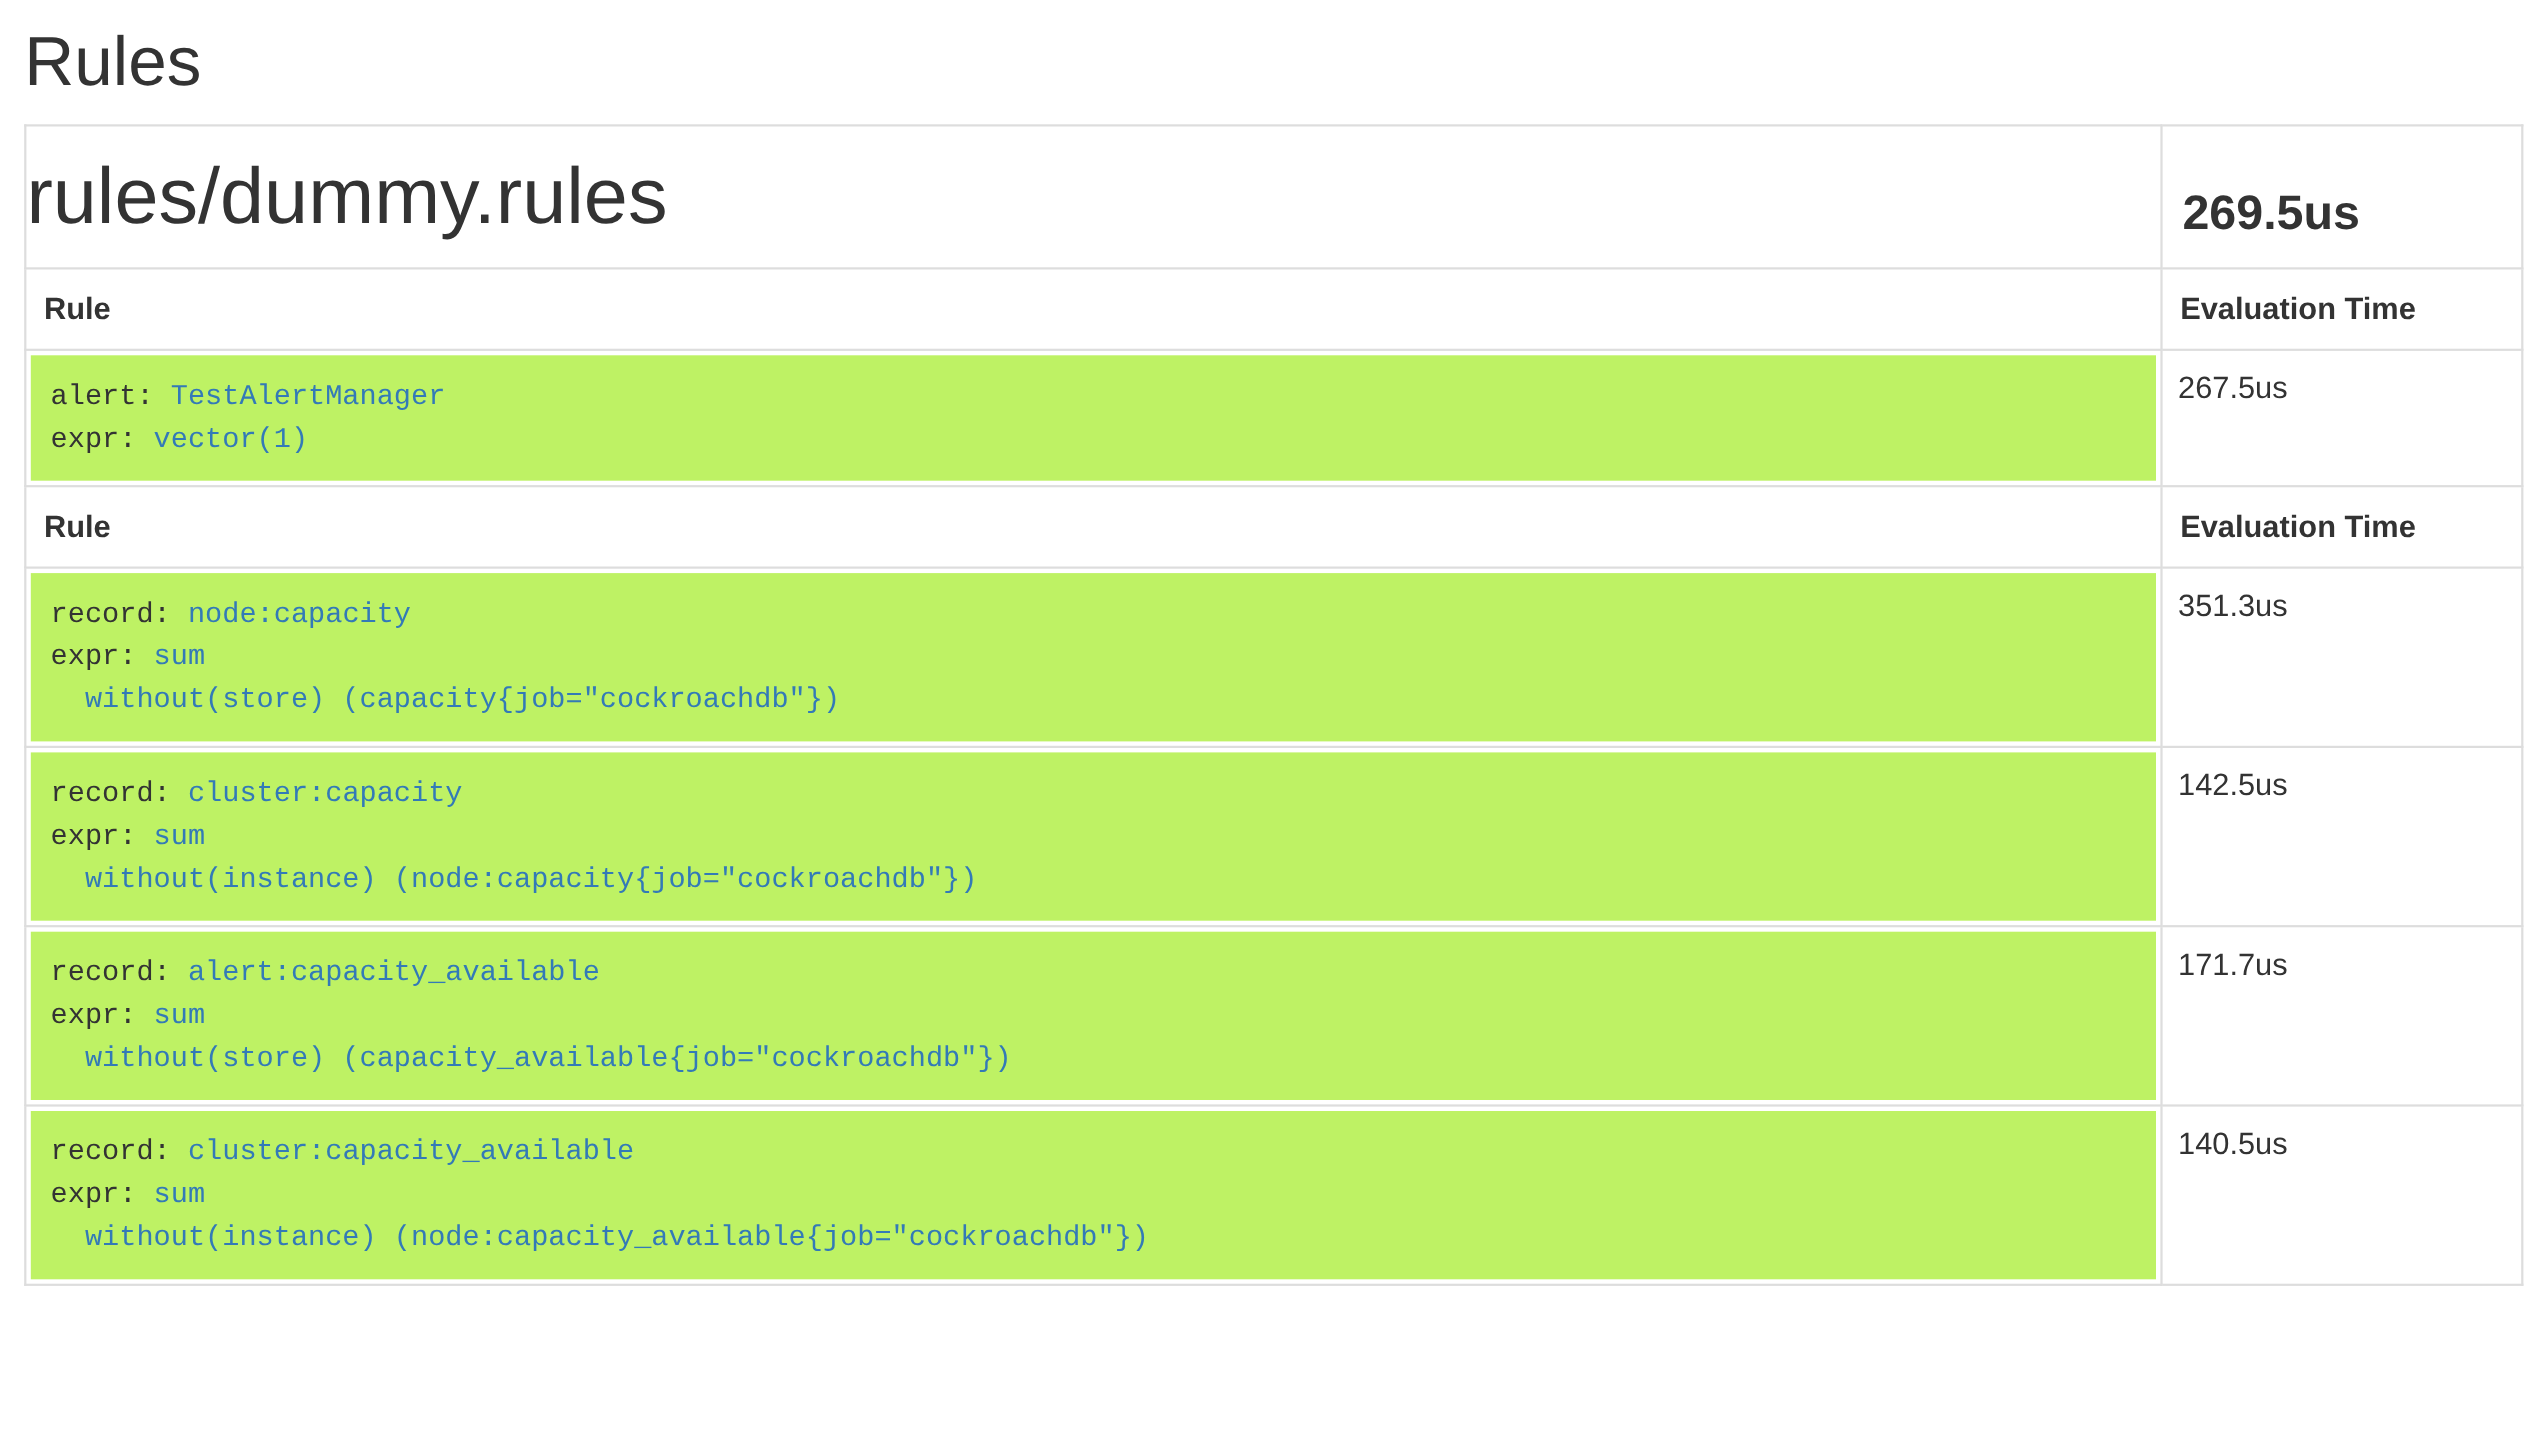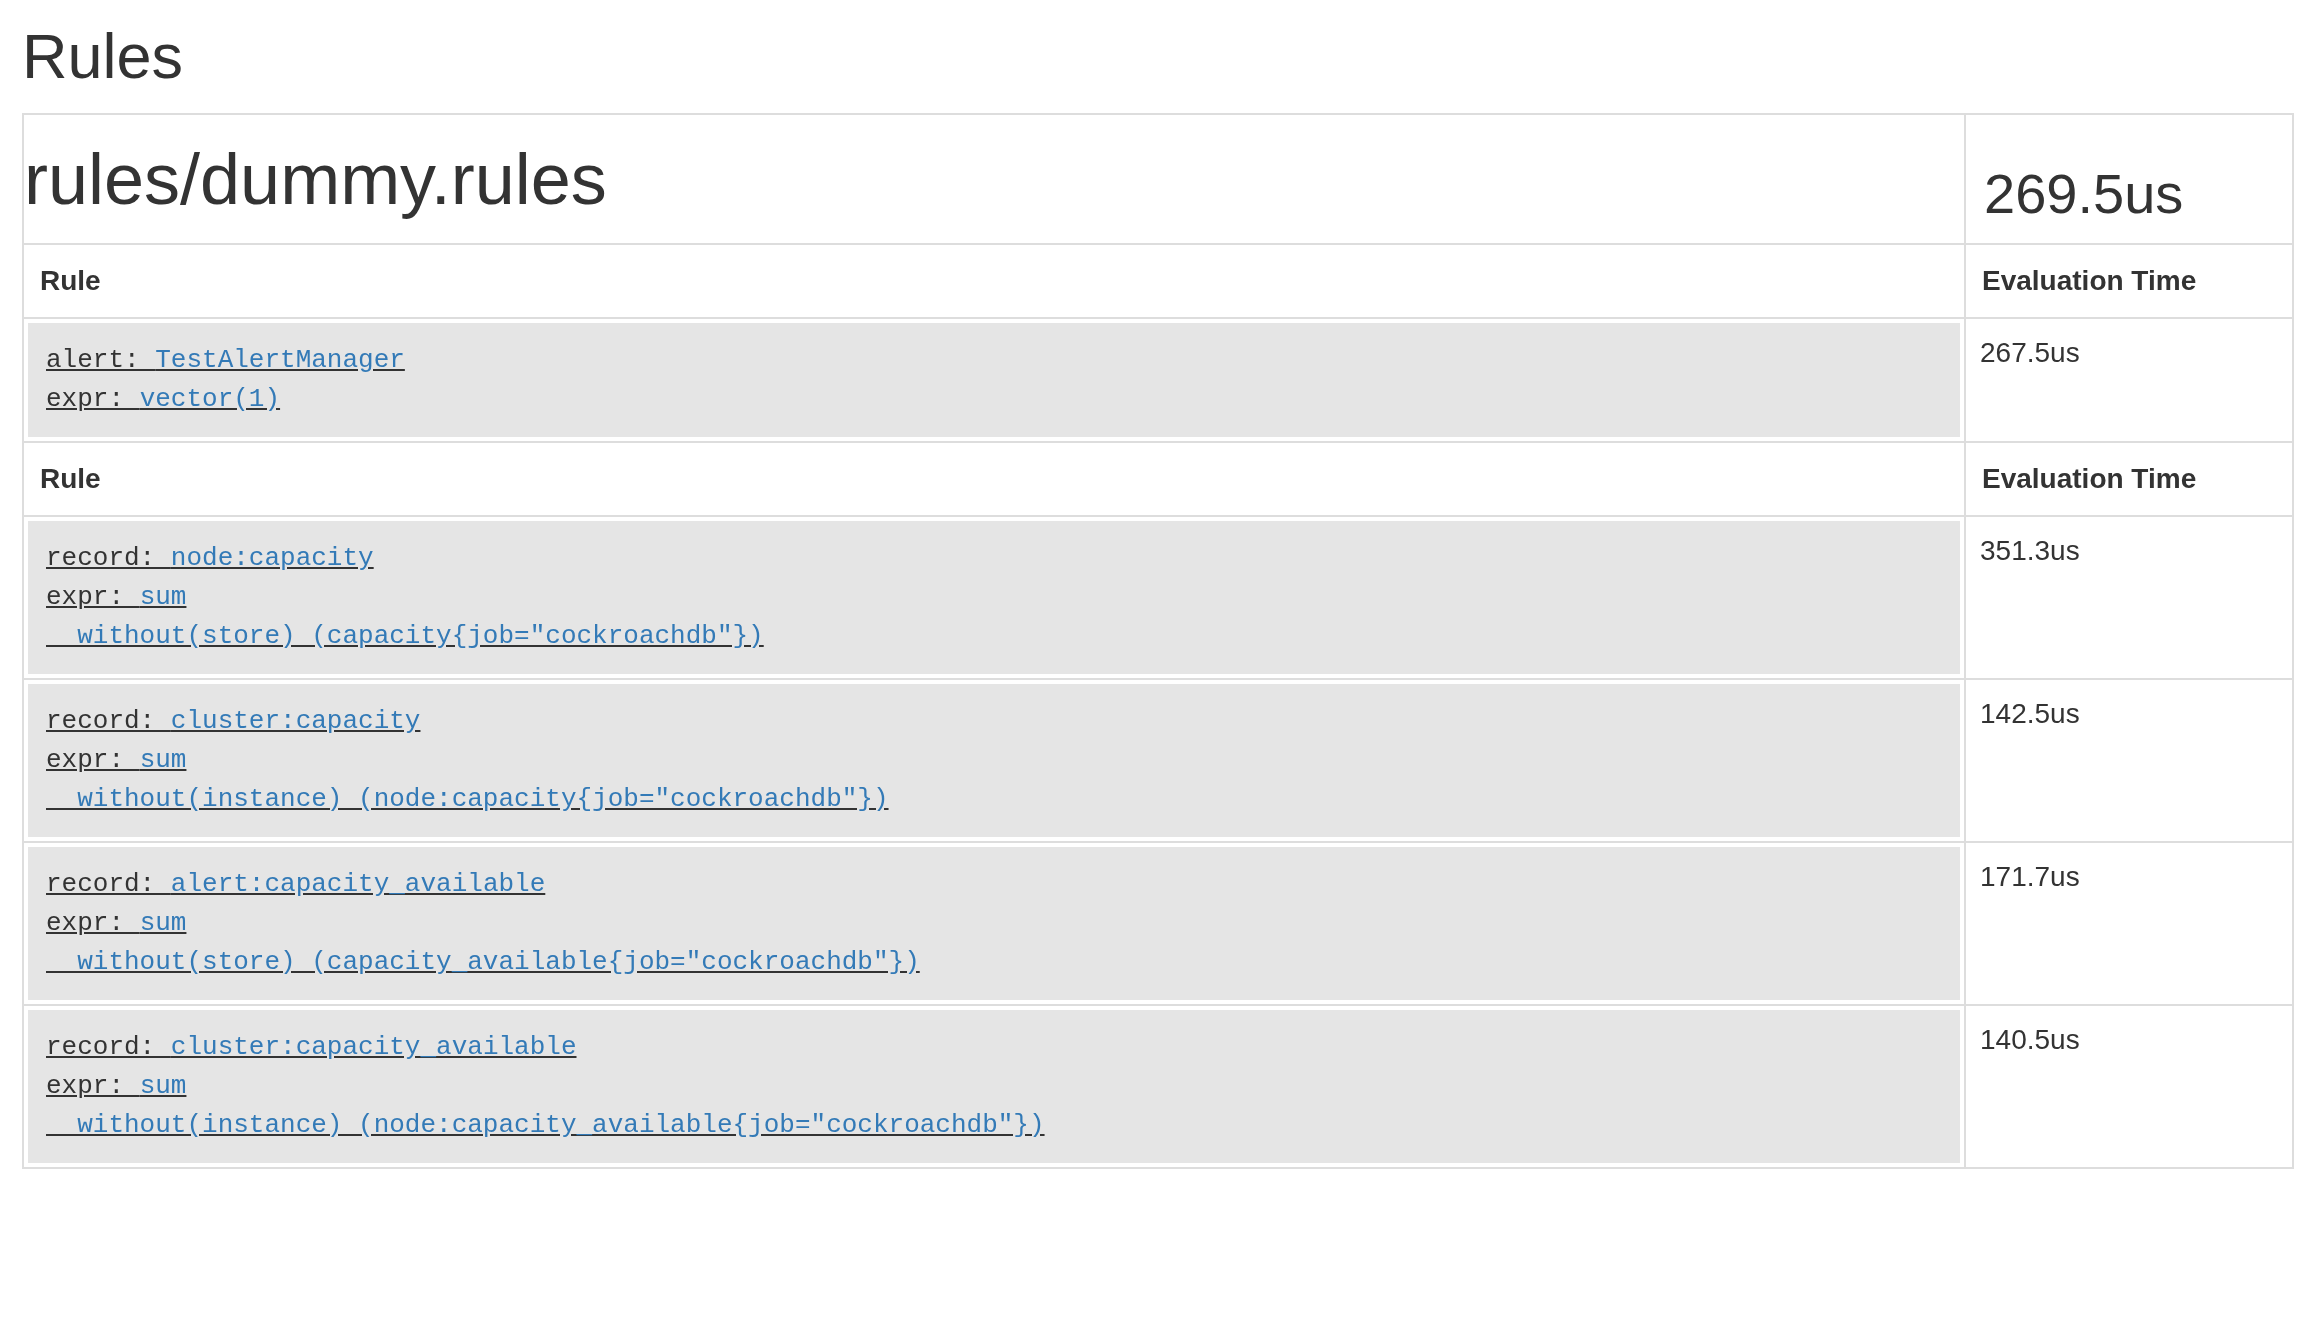--- a/index.html
+++ b/index.html
@@ -30,44 +30,43 @@
   .group-name-cell { padding: 0; }
   .group-name {
     font-size: 72px;
     line-height: 80px;
     font-weight: 500;
     color: #333333;
     margin: 24px 0;
   }
   .group-time-cell { padding: 16px 16px 16px 18px; }
   .group-time {
-    font-size: 56px;
+    font-size: 44px;
     line-height: 66px;
-    font-weight: 400;
+    font-weight: 700;
     color: #333333;
     margin: 30px 0 0 0;
   }
   .head-cell {
     padding: 16px;
     font-weight: bold;
     font-size: 28px;
     line-height: 40px;
     color: #333333;
   }
   .rule-cell { padding: 4px; }
   .code {
     margin: 0;
     padding: 18px;
-    background: #e5e5e5;
+    background: #bef264;
     font-family: "Liberation Mono", "DejaVu Sans Mono", monospace;
     font-size: 26px;
     line-height: 39px;
     color: #333333;
     white-space: pre;
-    text-decoration: underline;
   }
   .code a {
     color: #337ab7;
     text-decoration: none;
     cursor: pointer;
   }
   .time-cell {
     padding: 14px;
     font-size: 28px;
     line-height: 40px;

